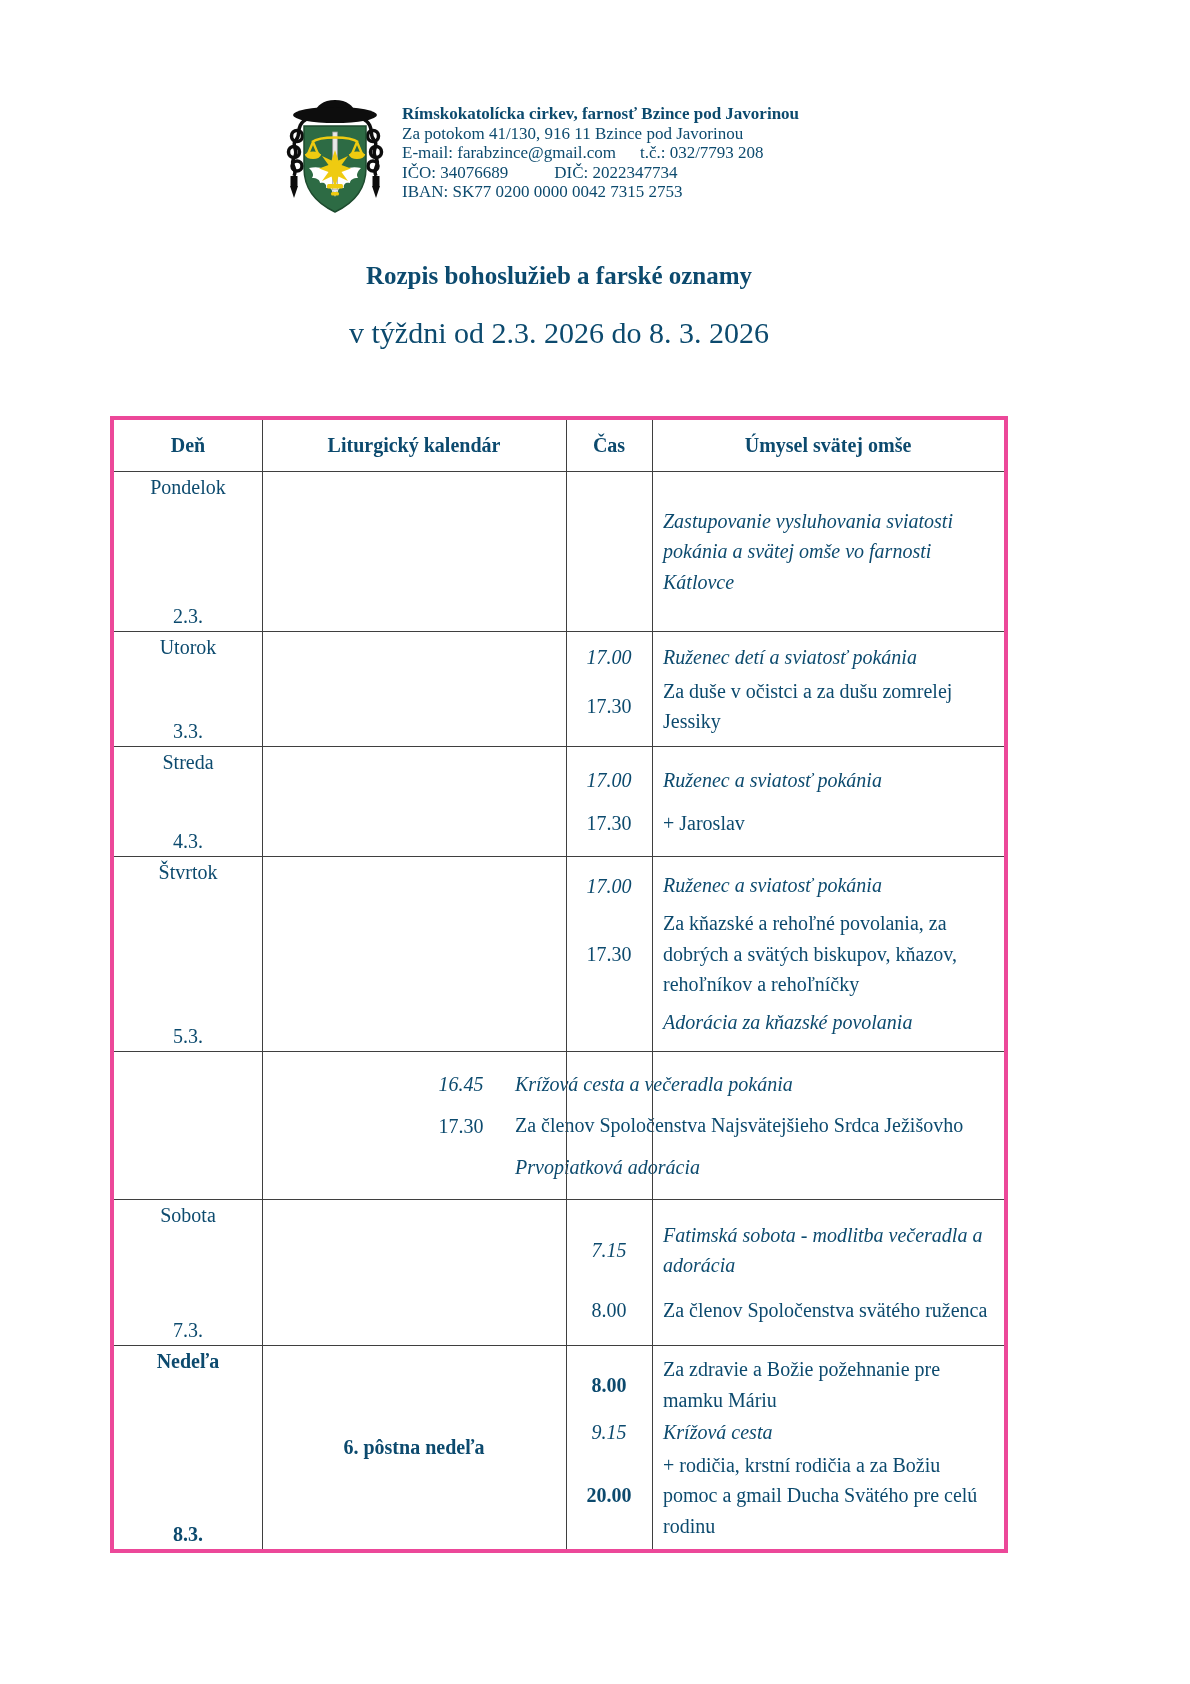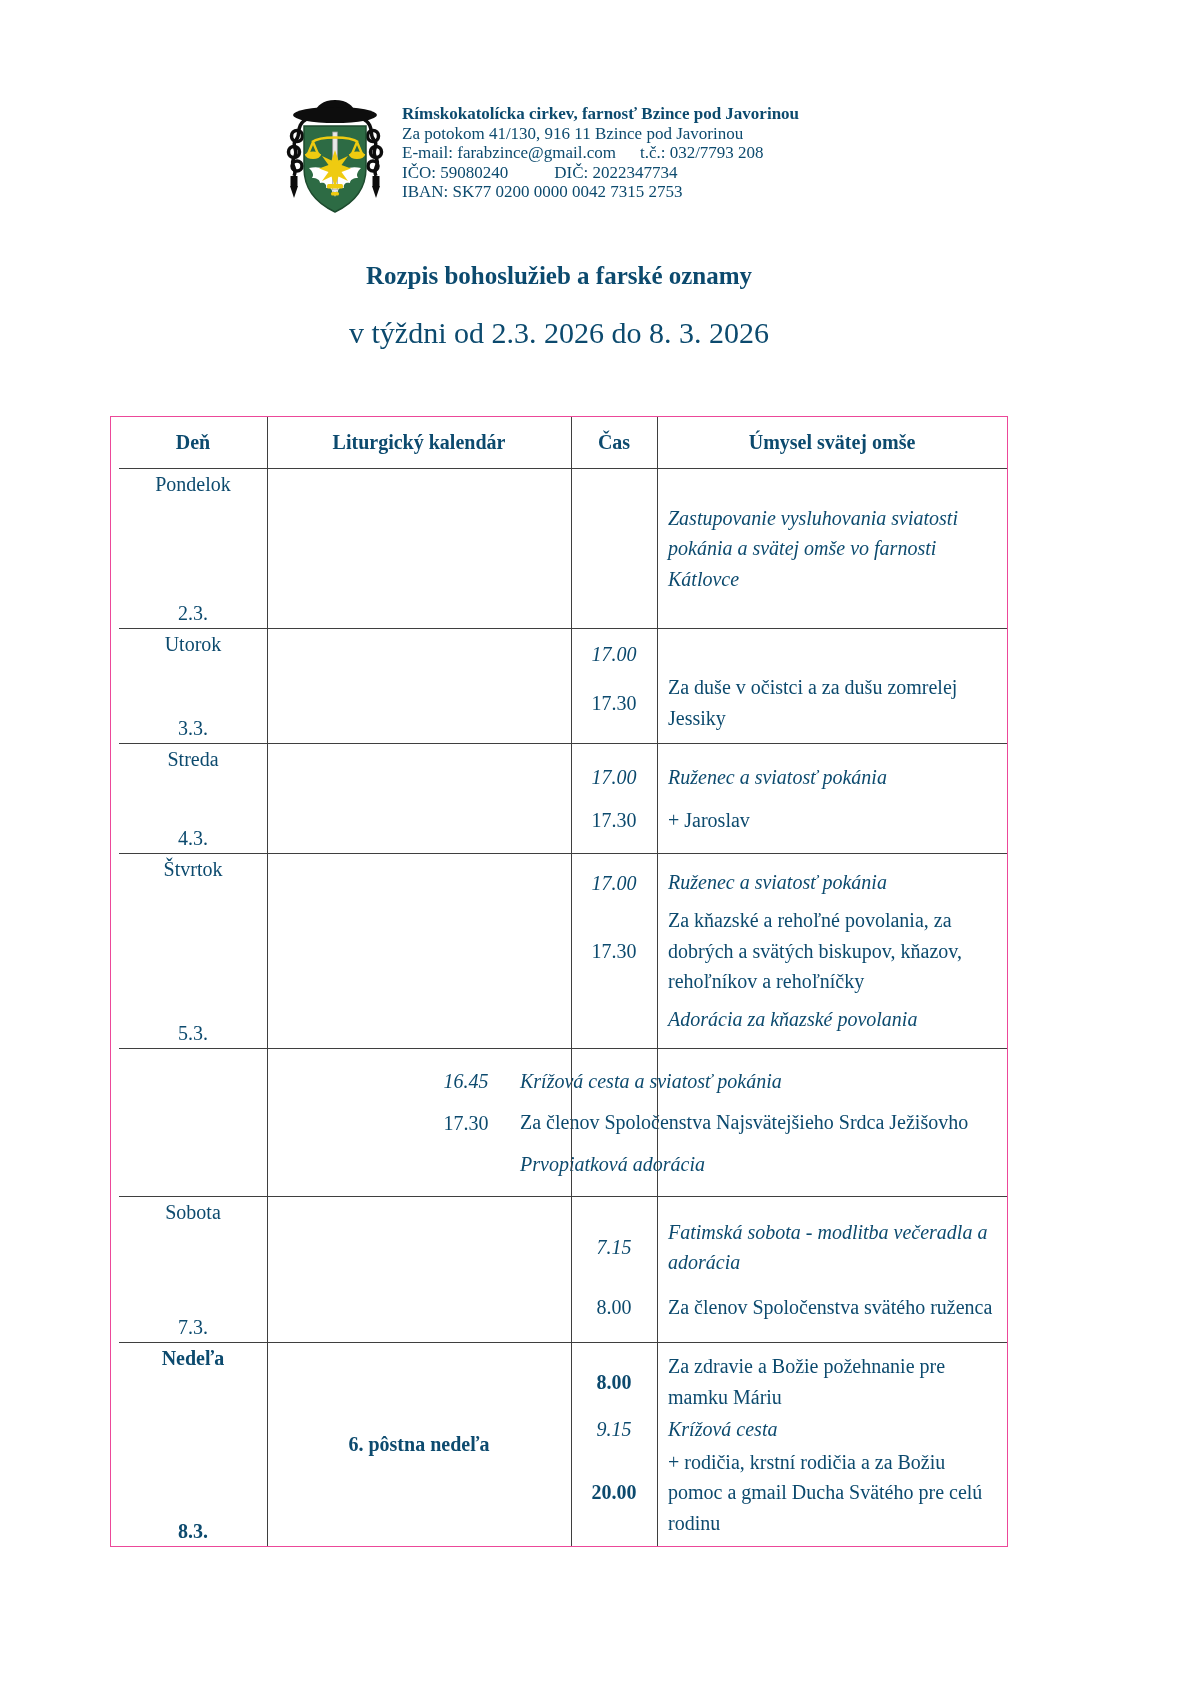--- a/index.html
+++ b/index.html
@@ -16,21 +16,21 @@
   .contact .org{ font-weight:bold; }
   .gap-md{ display:inline-block; width:24px; }
   .gap-lg{ display:inline-block; width:46px; }
 
   
   .titleblock{ text-align:center; margin-top:44px; }
   .title{ font-size:25px; font-weight:bold; line-height:32px; }
   .subtitle{ font-size:30px; line-height:34px;margin-top:24px; }
 
   
-  .stable{ margin-top:66px; border:1px solid #ec4899; width:898px; box-sizing:border-box;padding-left:8px; }
+  .stable{ margin-top:66px; border:4px solid #ec4899; width:898px; box-sizing:border-box; }
   .trow{ position:relative; display:flex; border-bottom:1px solid #3f3f3f; box-sizing:border-box; }
   .trow:last-child{ border-bottom:none; }
   .sep{ position:absolute; top:0; bottom:0; width:1px; background:#3f3f3f; }
   .s1{ left:148px; } .s2{ left:452px; } .s3{ left:538px; }
 
   .c1{ width:148px; flex:0 0 auto; display:flex; flex-direction:column;
        align-items:center; justify-content:space-between; text-align:center;
        font-size:20px; line-height:30px; }
   .c2{ width:304px; flex:0 0 auto; display:flex; align-items:center;
        justify-content:center; text-align:center; font-size:20px; }
@@ -104,21 +104,21 @@
             <ellipse cx="75" cy="58" rx="7" ry="2.4" fill="#efcb10" stroke="none"></ellipse>
           </g>
 
           <path fill="#efcb10" d="M53,54 L56.5,64.5 L66,60 L59.5,69 L69,72.5 L59.5,76 L66,85 L56.5,80.5 L53,91 L49.5,80.5 L40,85 L46.5,76 L37,72.5 L46.5,69 L40,60 L49.5,64.5 Z"></path>
         </g>
       </svg>
       <div class="contact">
         <div class="org">Rímskokatolícka cirkev, farnosť Bzince pod Javorinou</div>
         <div>Za potokom 41/130, 916 11 Bzince pod Javorinou</div>
         <div><span>E-mail: farabzince@gmail.com</span><span class="gap-md"></span><span>t.č.: 032/7793 208</span></div>
-        <div><span>IČO: 59080240</span><span class="gap-lg"></span><span>DIČ: 2022347734</span></div>
+        <div><span>IČO: 34076689</span><span class="gap-lg"></span><span>DIČ: 2022347734</span></div>
         <div>IBAN: SK77 0200 0000 0042 7315 2753</div>
       </div>
     </div>
 
     <div class="titleblock">
       <div class="title">Rozpis bohoslužieb a farské oznamy</div>
       <div class="subtitle">v týždni od 2.3. 2026 do 8. 3. 2026</div>
     </div>
 
     <div class="stable">
@@ -152,20 +152,21 @@
 
       <div class="trow" style="min-height:115px">
         <div class="c1">
           <span>Utorok</span>
           <span>3.3.</span>
         </div>
         <div class="c2"></div>
         <div class="entries">
           <div class="entry">
             <div class="etime it">17.00</div>
+            <div class="etext it">Ruženec detí a sviatosť pokánia</div>
           </div>
           <div class="entry">
             <div class="etime">17.30</div>
             <div class="etext">Za duše v očistci a za dušu zomrelej Jessiky</div>
           </div>
         </div>
         <i class="sep s1"></i>
           <i class="sep s2"></i>
           <i class="sep s3"></i>
       </div>
@@ -214,21 +215,21 @@
         <i class="sep s1"></i>
           <i class="sep s2"></i>
           <i class="sep s3"></i>
       </div>
 
       <div class="trow" style="min-height:148px">
         <div class="c2"></div>
         <div class="entries">
           <div class="entry">
             <div class="etime it">16.45</div>
-            <div class="etext it">Krížová cesta a sviatosť pokánia</div>
+            <div class="etext it">Krížová cesta a večeradla pokánia</div>
           </div>
           <div class="entry">
             <div class="etime">17.30</div>
             <div class="etext">Za členov Spoločenstva Najsvätejšieho Srdca Ježišovho</div>
           </div>
           <div class="entry">
             <div class="etime"></div>
             <div class="etext it">Prvopiatková adorácia</div>
           </div>
         </div>

